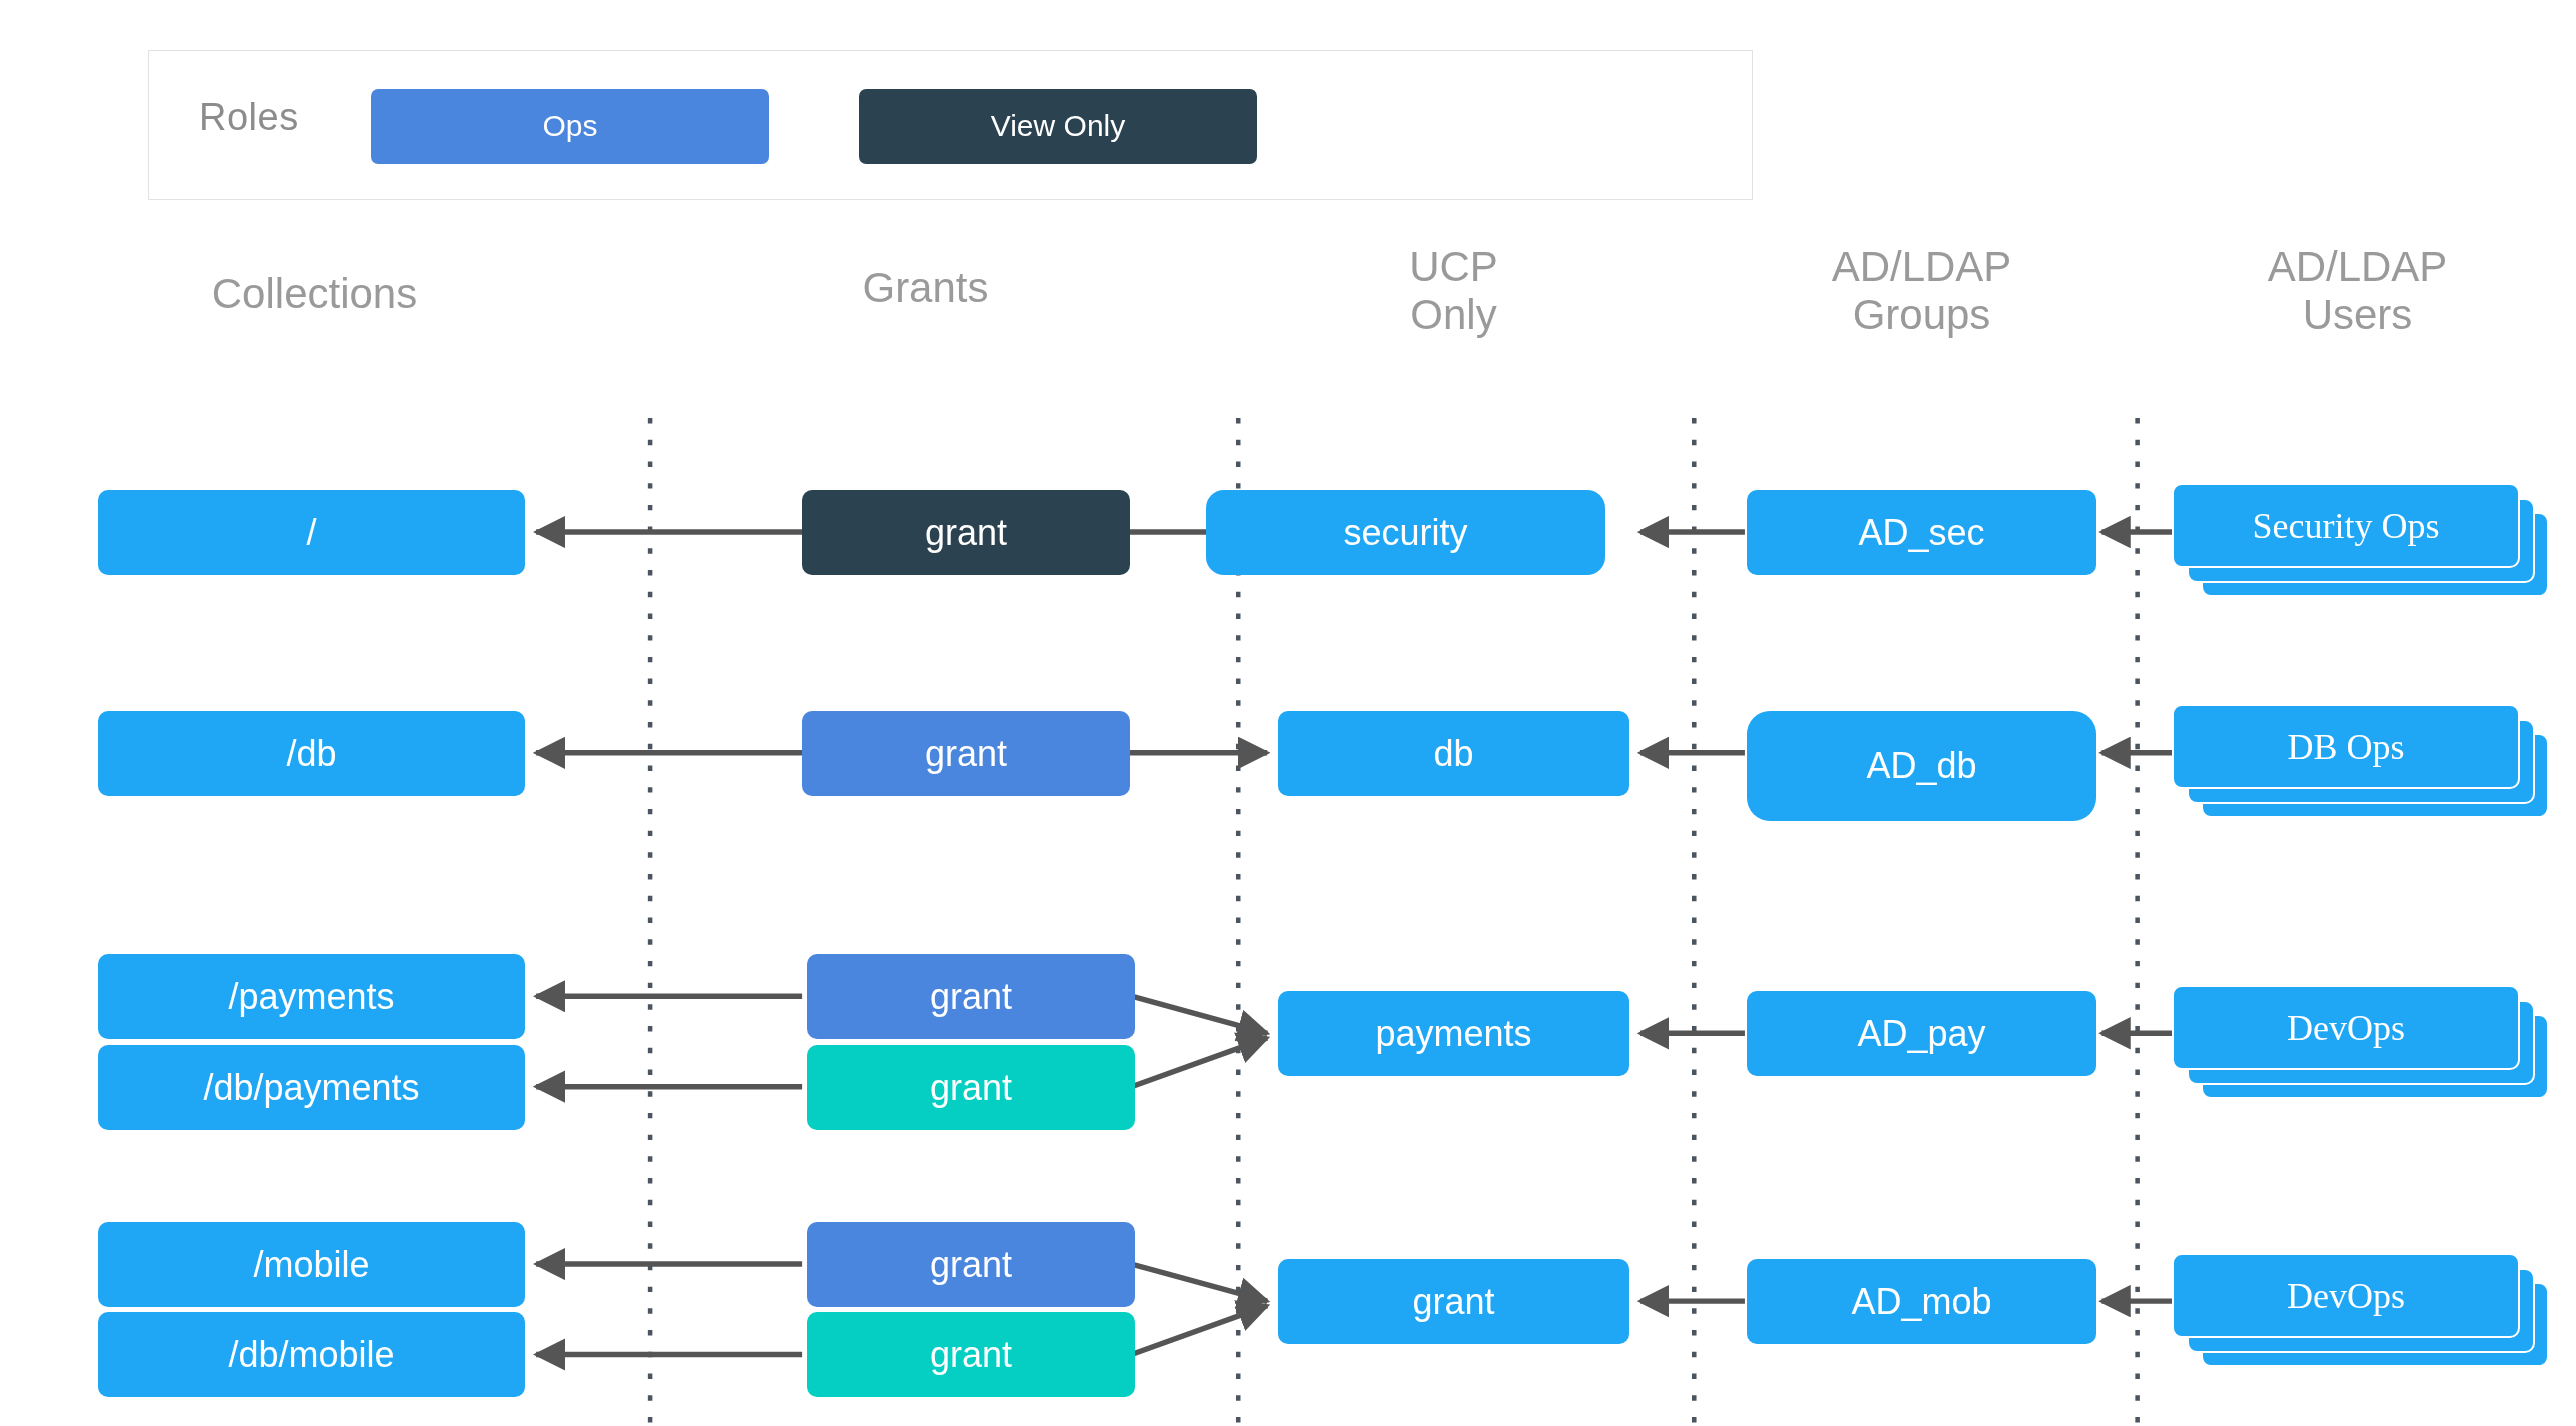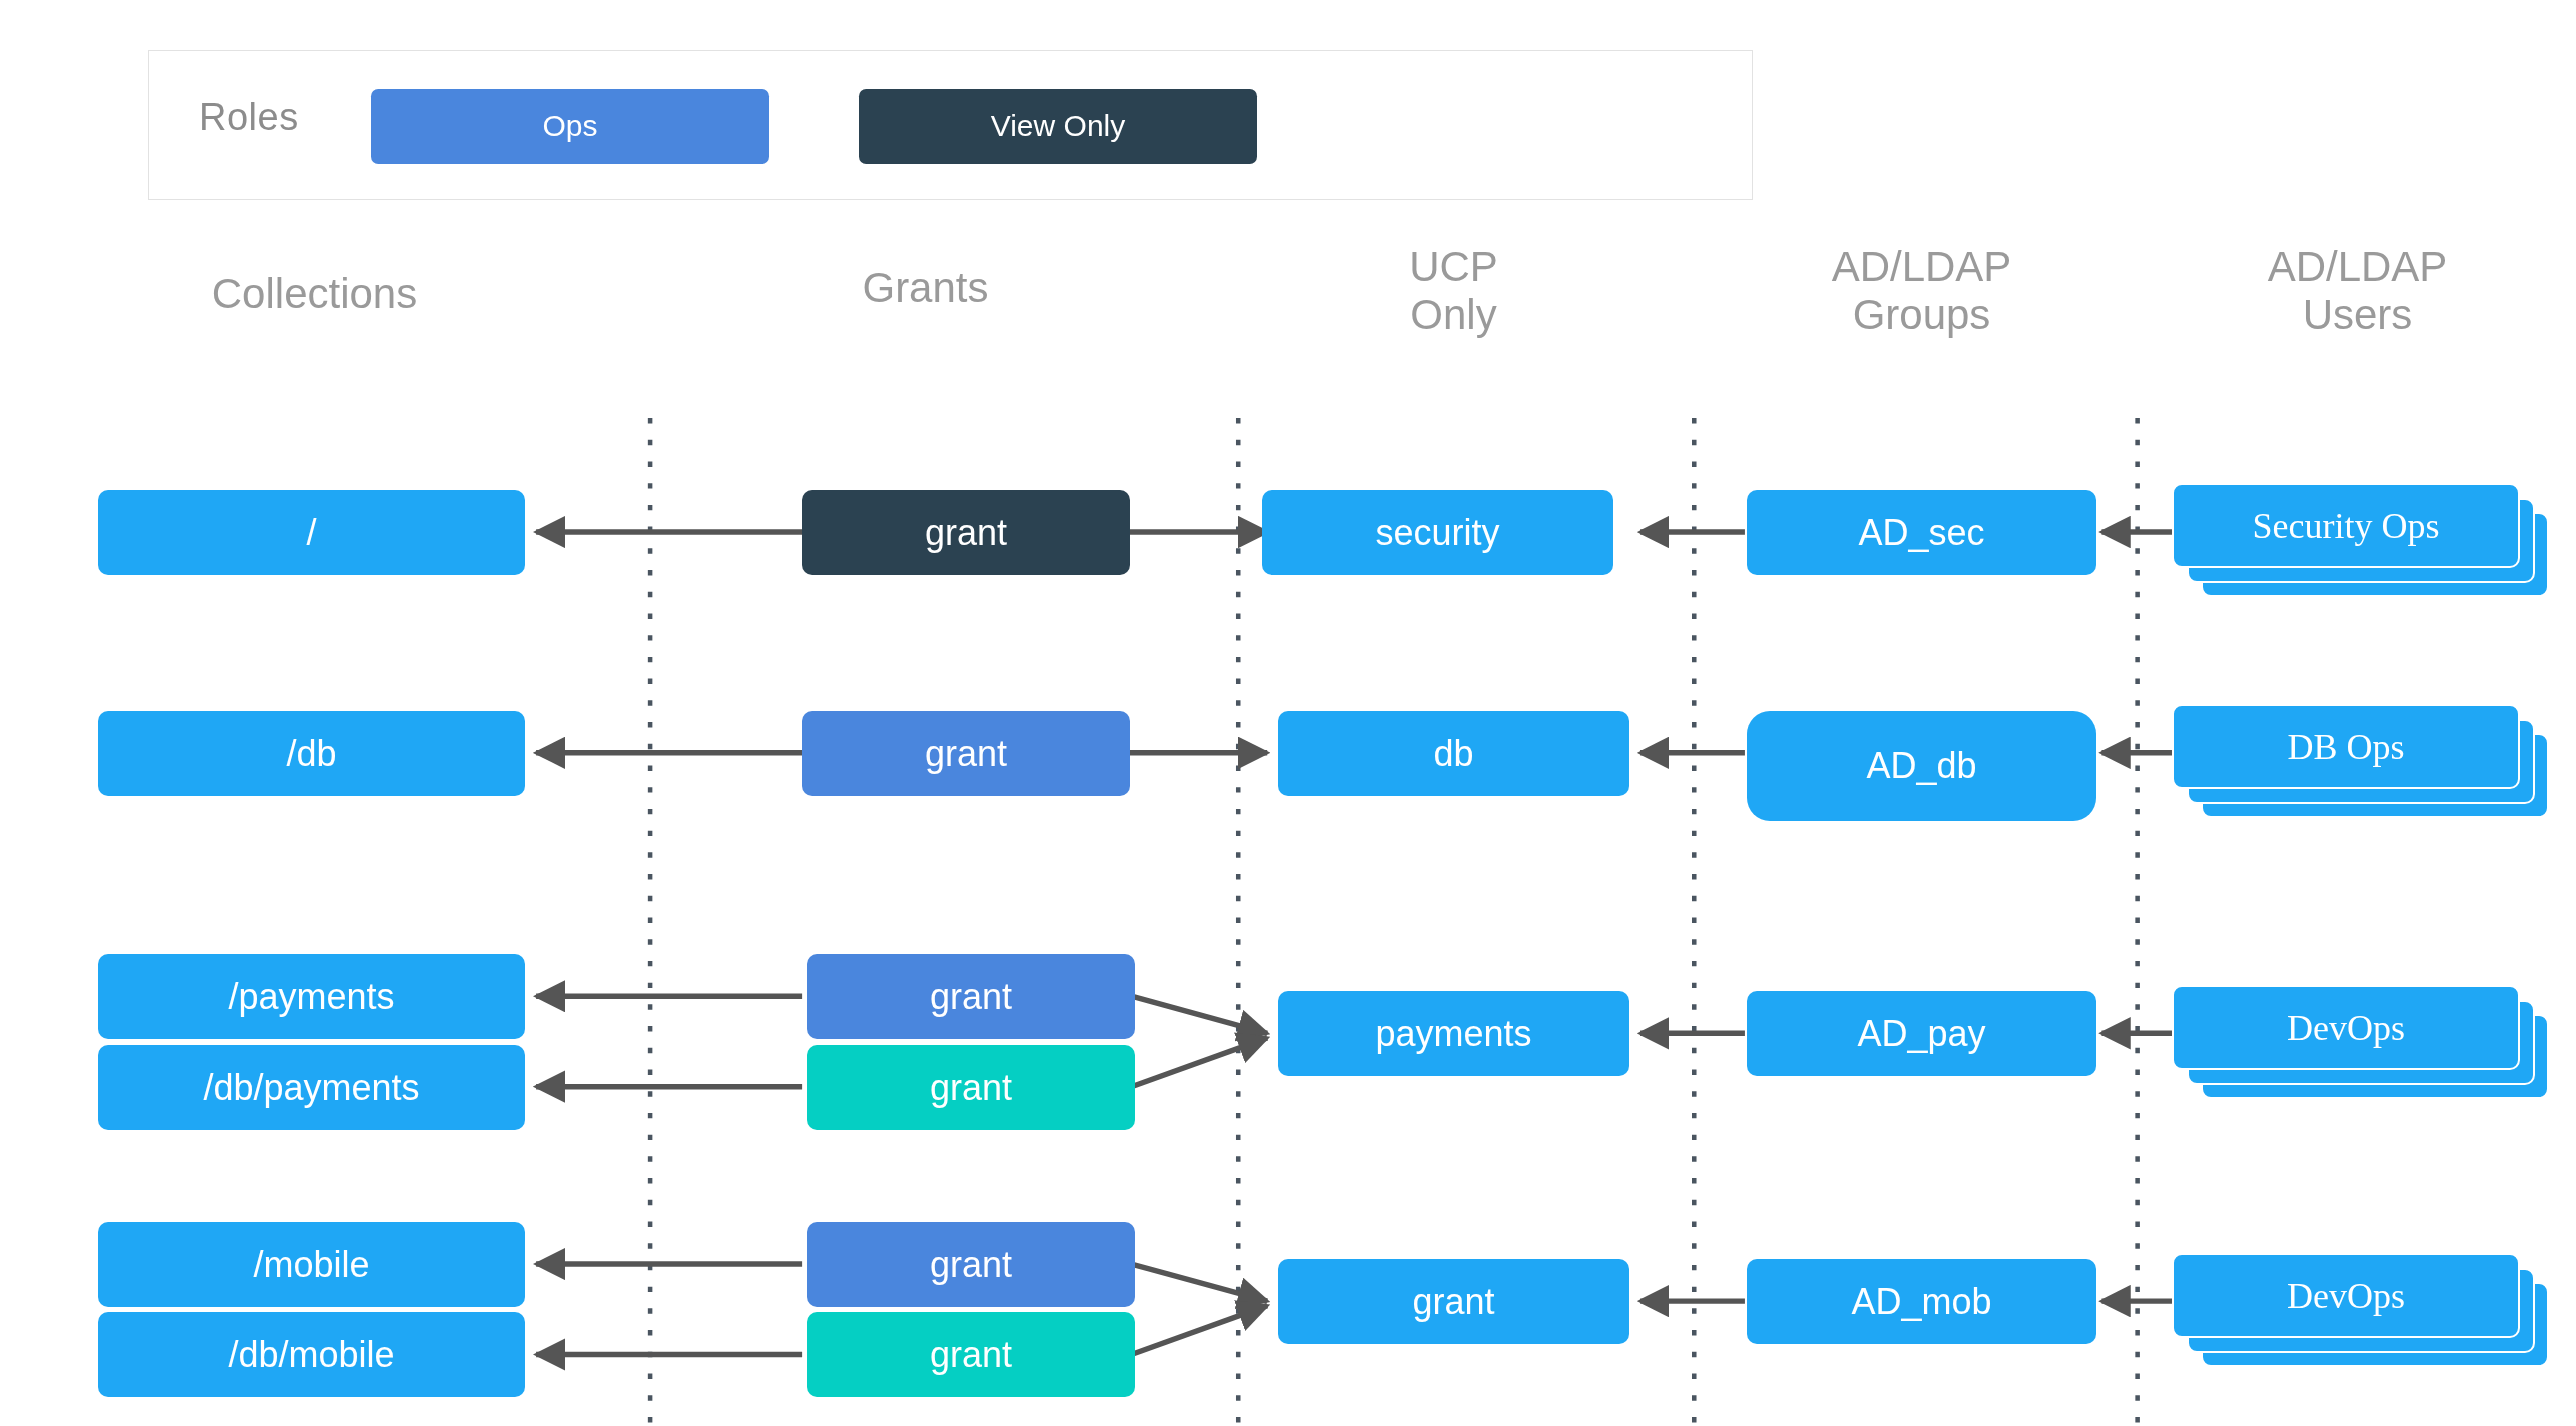--- a/index.html
+++ b/index.html
@@ -174,21 +174,21 @@
     <line x1="886" y1="1497" x2="592" y2="1497"></line>
     <line x1="1250" y1="1397" x2="1400" y2="1438"></line>
     <line x1="1250" y1="1497" x2="1400" y2="1443"></line>
     <line x1="1928" y1="1438" x2="1812" y2="1438"></line>
     <line x1="2400" y1="1438" x2="2322" y2="1438"></line>
   </g>
 </svg>
 
 <div class="node blue" style="left:98px; top:490px; width:427px; height:85px;">/</div>
 <div class="node dark" style="left:802px; top:490px; width:328px; height:85px;">grant</div>
-<div class="node blue" style="left:1262px; top:490px; width:351px; height:85px;">security</div>
+<div class="node blue" style="left:1206px; top:490px; width:399px; height:85px;border-radius:18px;">security</div>
 <div class="node blue" style="left:1747px; top:490px; width:349px; height:85px;">AD_sec</div>
 <div class="user-stack" style="left:2172px; top:483px; width:380px; height:114px;">
   <div class="layer l3" style="width:348px; height:85px;"></div>
   <div class="layer l2" style="width:348px; height:85px;"></div>
   <div class="layer l1" style="width:348px; height:85px;"></div>
   <div class="label" style="width:348px; height:85px;">Security Ops</div>
 </div>
 
 <div class="node blue" style="left:98px; top:711px; width:427px; height:85px;">/db</div>
 <div class="node mid" style="left:802px; top:711px; width:328px; height:85px;">grant</div>

